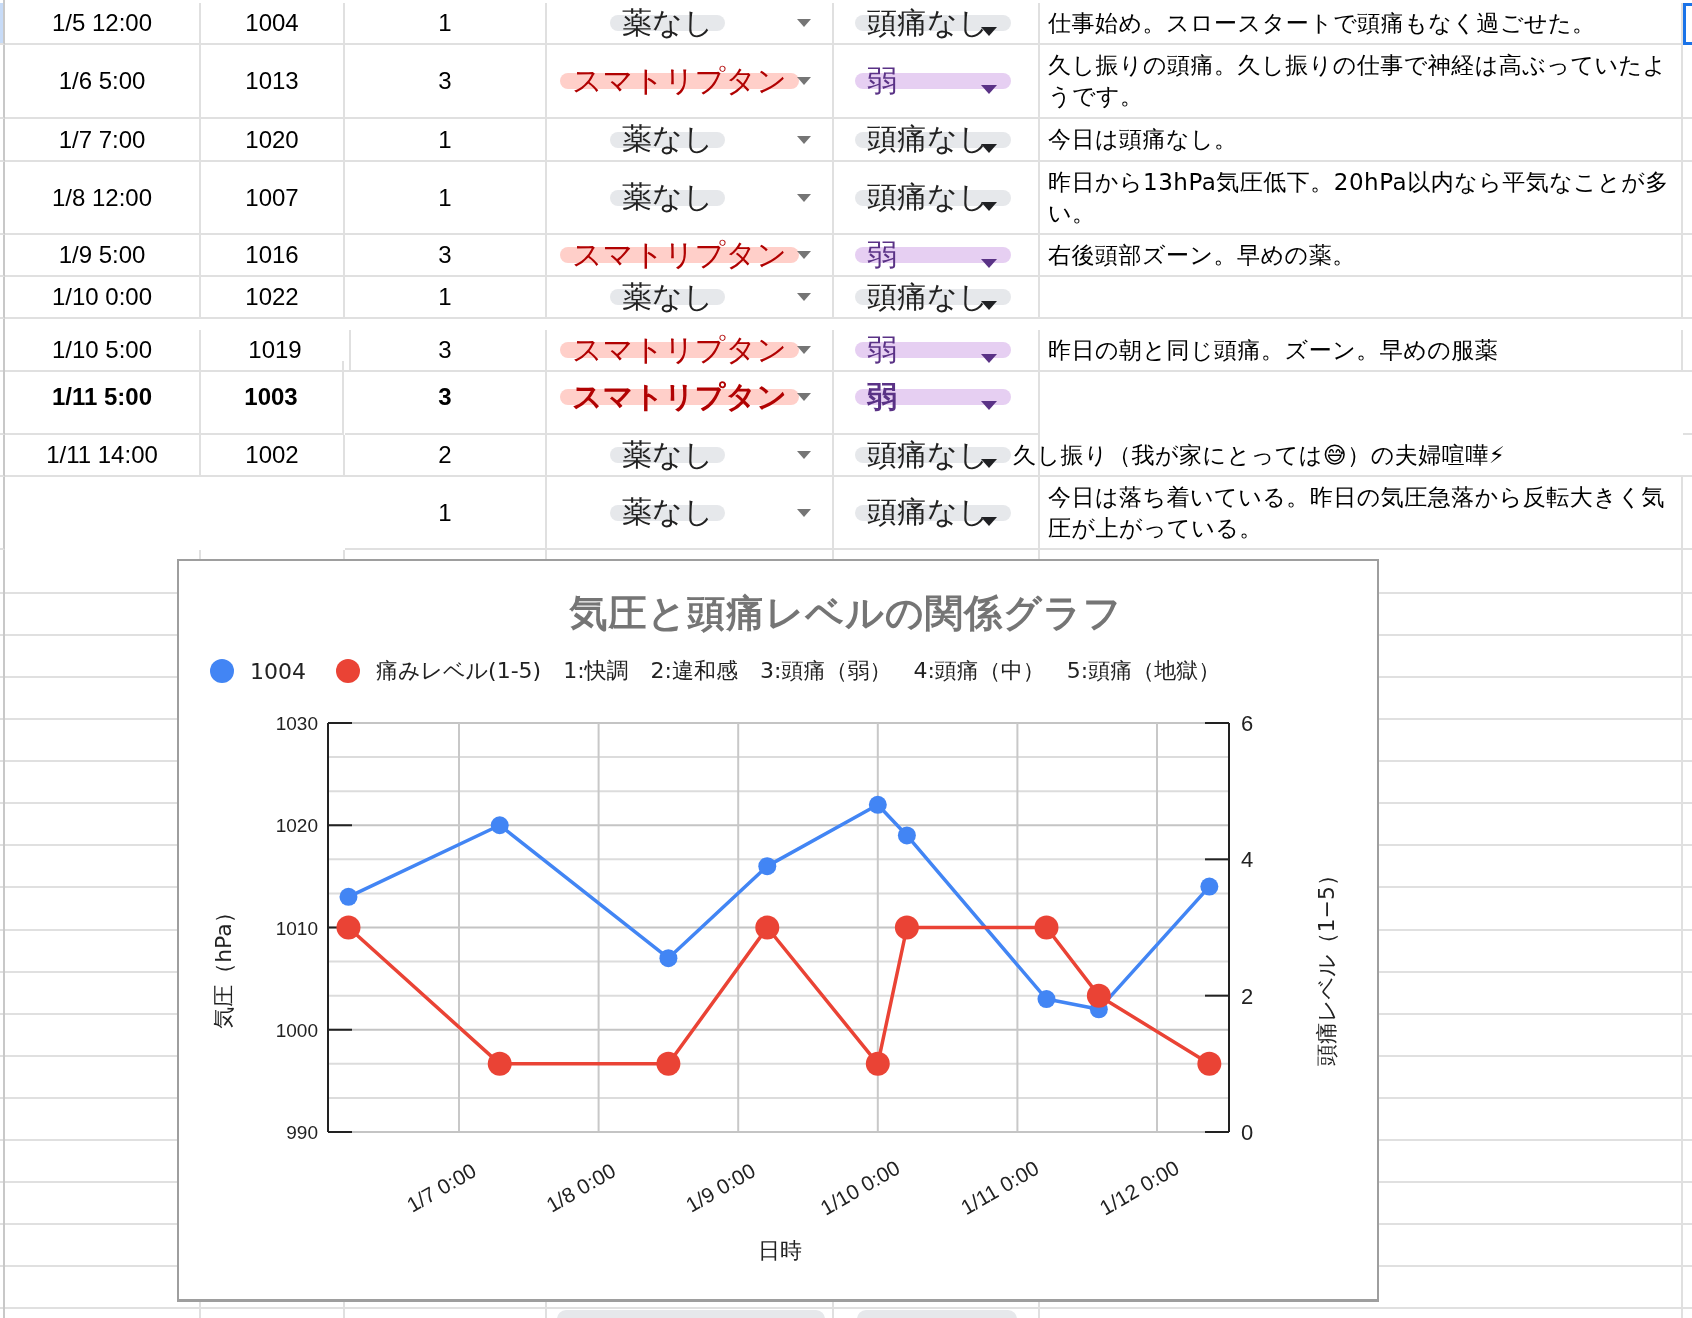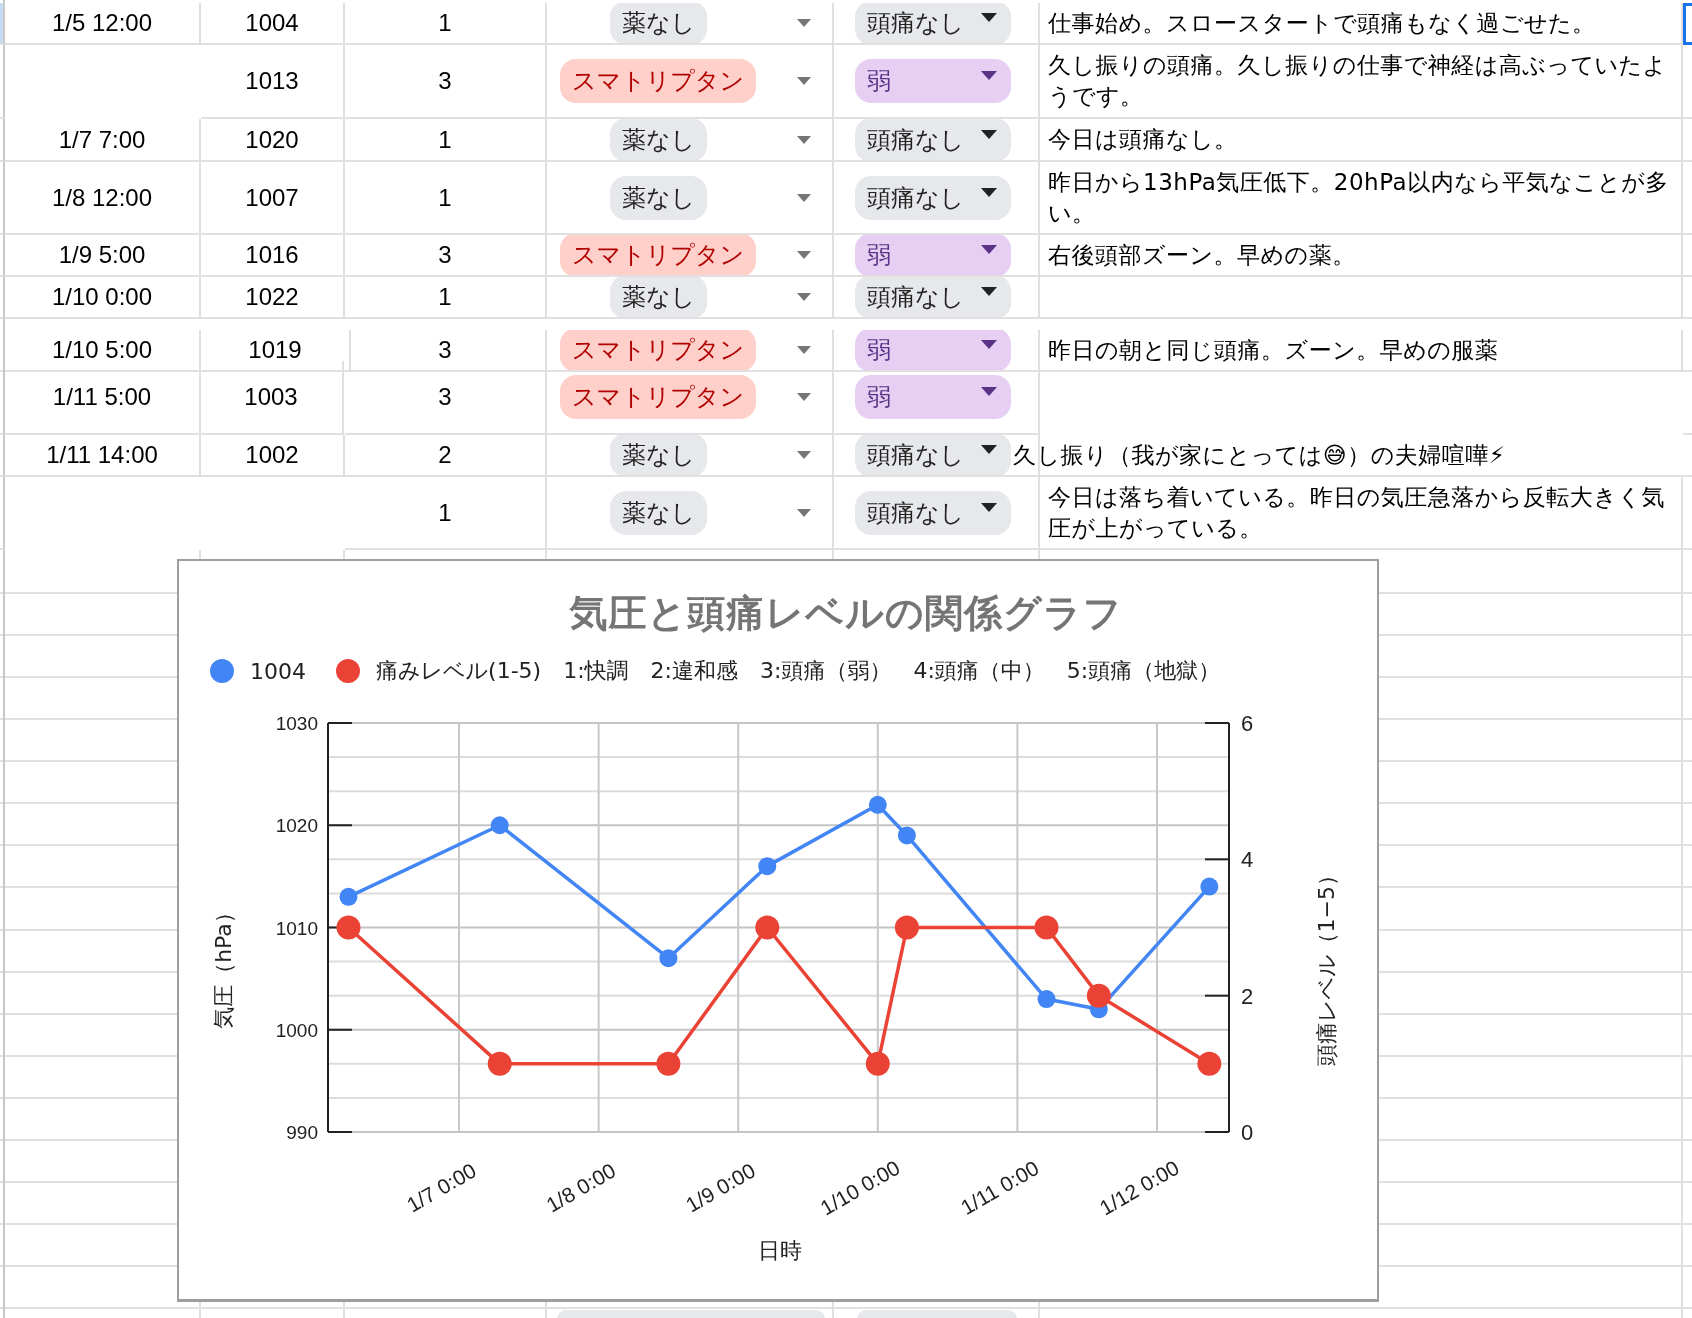--- a/index.html
+++ b/index.html
@@ -16,22 +16,22 @@
     border-right:2px solid #e0e0e0; border-bottom:2px solid #e0e0e0;
     display:flex; align-items:center; overflow:hidden;
   }
   .c-center { justify-content:center; font-family:"Liberation Sans",sans-serif; font-size:24px; }
   .c-note { padding:0 8px; font-size:23px; line-height:31px; white-space:normal; letter-spacing:0.5px; }
   .rowhead { position:absolute; left:0; width:5px; top:0; bottom:0; border-right:2px solid #c8c8c8; border-bottom:2px solid #e0e0e0; box-sizing:border-box; }
   .rowhead.sel { background:#c7dbf7; }
   .sel-border { position:absolute; left:1683px; top:3px; width:9px; height:42px; box-sizing:border-box; border:3px solid #1a73e8; border-right:none; }
   .pill {
     position:absolute; top:50%; transform:translateY(-50%);
-    height:44px; border-radius:16px; display:flex; align-items:center;
-    font-size:24px; box-sizing:border-box; white-space:nowrap;
+    height:16px; border-radius:16px; display:flex; align-items:center;
+    font-size:30px; box-sizing:border-box; white-space:nowrap;
   }
   .pill-gray { background:#e6e8eb; color:#222; }
   .pill-red { background:#ffcfc9; color:#b10202; }
   .pill-purple { background:#e6cff2; color:#5a3286; }
   .dd-arrow {
     position:absolute; top:50%; margin-top:-4px; width:0; height:0;
     border-left:7px solid transparent; border-right:7px solid transparent; border-top:8px solid #757575;
   }
   .pill .arrow-in {
     width:0; height:0; border-left:8px solid transparent; border-right:8px solid transparent; border-top:9px solid #202124;
@@ -111,20 +111,23 @@
           <span class="arrow-in"></span>
         </div>
       </div>
       <div class="cell c-note" style="left:1040px;width:643px">
         <span>仕事始め。スロースタートで頭痛もなく過ごせた。</span>
       </div>
       <div class="cell" style="left:1683px;width:9px;border-right:none"></div>
     </div>
     <div class="row" style="top: 45px; height: 74px;">
       <div class="rowhead"></div>
+      <div class="cell c-center" style="left:5px;width:196px">
+        <span>1/6 5:00</span>
+      </div>
       <div class="cell c-center" style="left:201px;width:144px">
         <span>1013</span>
       </div>
       <div class="cell c-center" style="left:345px;width:202px">
         <span>3</span>
       </div>
       <div class="cell" style="left:547px;width:287px">
         <div class="pill pill-red" style="left:13px;padding:0 12px;">
           <span>スマトリプタン</span>
         </div>
@@ -274,21 +277,21 @@
         <div class="pill pill-purple" style="left:21px;width:156px;padding-left:12px;">
           <span>弱</span>
           <span class="arrow-in"></span>
         </div>
       </div>
       <div class="cell c-note" style="left:1040px;width:643px">
         <span>昨日の朝と同じ頭痛。ズーン。早めの服薬</span>
       </div>
       <div class="cell" style="left:1683px;width:9px;border-right:none"></div>
     </div>
-    <div class="row" style="top: 361px; height: 74px;">
+    <div class="row" style="top: 361px; height: 74px; font-weight: bold;">
       <div class="rowhead"></div>
       <div class="cell c-center" style="left:5px;width:196px">
         <span>1/11 5:00</span>
       </div>
       <div class="cell c-center" style="left:200px;width:144px">
         <span>1003</span>
       </div>
       <div class="cell c-center" style="left:345px;width:202px">
         <span>3</span>
       </div>

